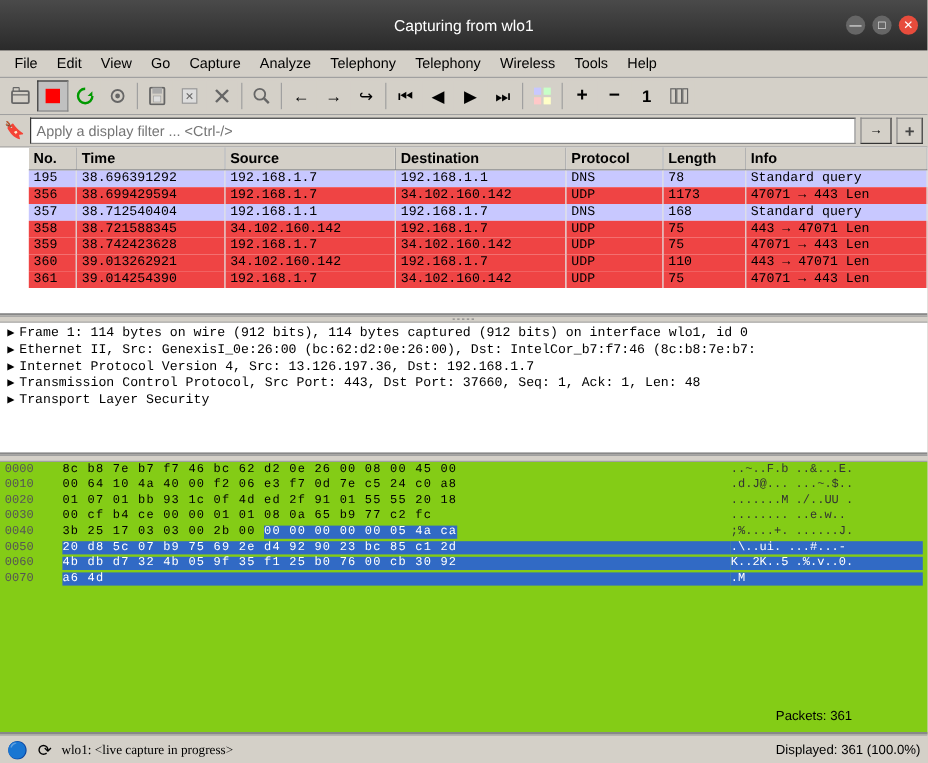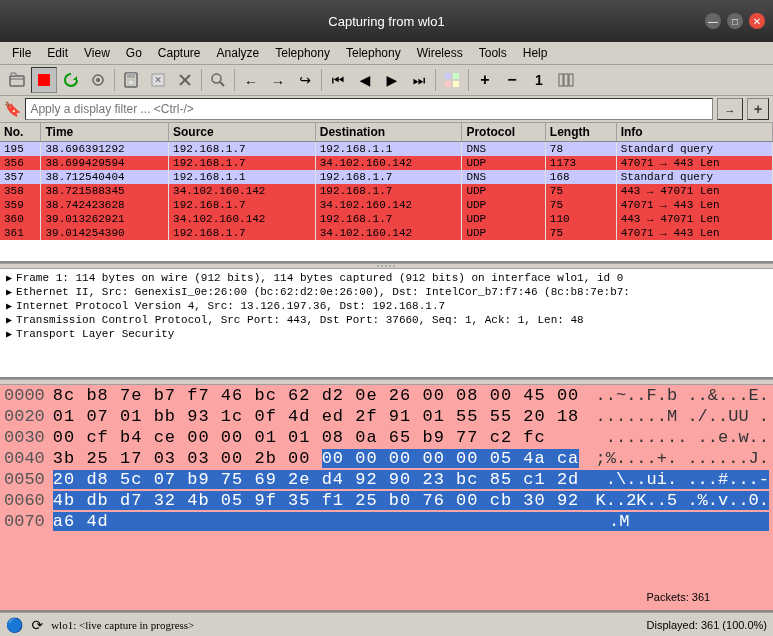--- a/index.html
+++ b/index.html
@@ -135,20 +135,21 @@
       color: #444;
     }
 
     
     #packet-list {
       flex: 0 0 auto;
       height: 140px;
       overflow-y: auto;
       background: white;
       border-bottom: 2px solid #888;
+      padding-left: 24px;
     }
     table {
       width: 100%;
       border-collapse: collapse;
     }
     thead th {
       background: #d4d0c8;
       border-right: 1px solid #a0a0a0;
       border-bottom: 1px solid #888;
       padding: 2px 4px;
@@ -202,24 +203,24 @@
     }
     .detail-arrow {
       margin-right: 4px;
       font-size: 10px;
     }
 
     
     #hex-dump {
       flex: 1;
       overflow-y: auto;
-      background: #fca5a5;
+      background: #84cc16;
       border-bottom: 2px solid #888;
       font-family: 'Courier New', monospace;
-      font-size: 17px;
+      font-size: 10px;
     }
     .hex-row {
       display: flex;
       padding: 1px 4px;
     }
     .hex-offset {
       color: #555;
       min-width: 40px;
       margin-right: 8px;
     }
@@ -494,20 +495,25 @@
 
 <div class="resizer"></div>
 
 <div id="hex-dump">
 <div class="hex-row">
       <span class="hex-offset">0000</span>
       <span class="hex-bytes">8c b8 7e b7 f7 46 bc 62  d2 0e 26 00 08 00 45 00</span>
       <span class="hex-ascii">..~..F.b ..&amp;...E.</span>
     </div>
     <div class="hex-row">
+      <span class="hex-offset">0010</span>
+      <span class="hex-bytes">00 64 10 4a 40 00 f2 06  e3 f7 0d 7e c5 24 c0 a8</span>
+      <span class="hex-ascii">.d.J@... ...~.$..</span>
+    </div>
+    <div class="hex-row">
       <span class="hex-offset">0020</span>
       <span class="hex-bytes">01 07 01 bb 93 1c 0f 4d  ed 2f 91 01 55 55 20 18</span>
       <span class="hex-ascii">.......M ./..UU .</span>
     </div>
     <div class="hex-row">
       <span class="hex-offset">0030</span>
       <span class="hex-bytes">00 cf b4 ce 00 00 01 01  08 0a 65 b9 77 c2 fc</span>
       <span class="hex-ascii">........ ..e.w..</span>
     </div>
     <div class="hex-row">

